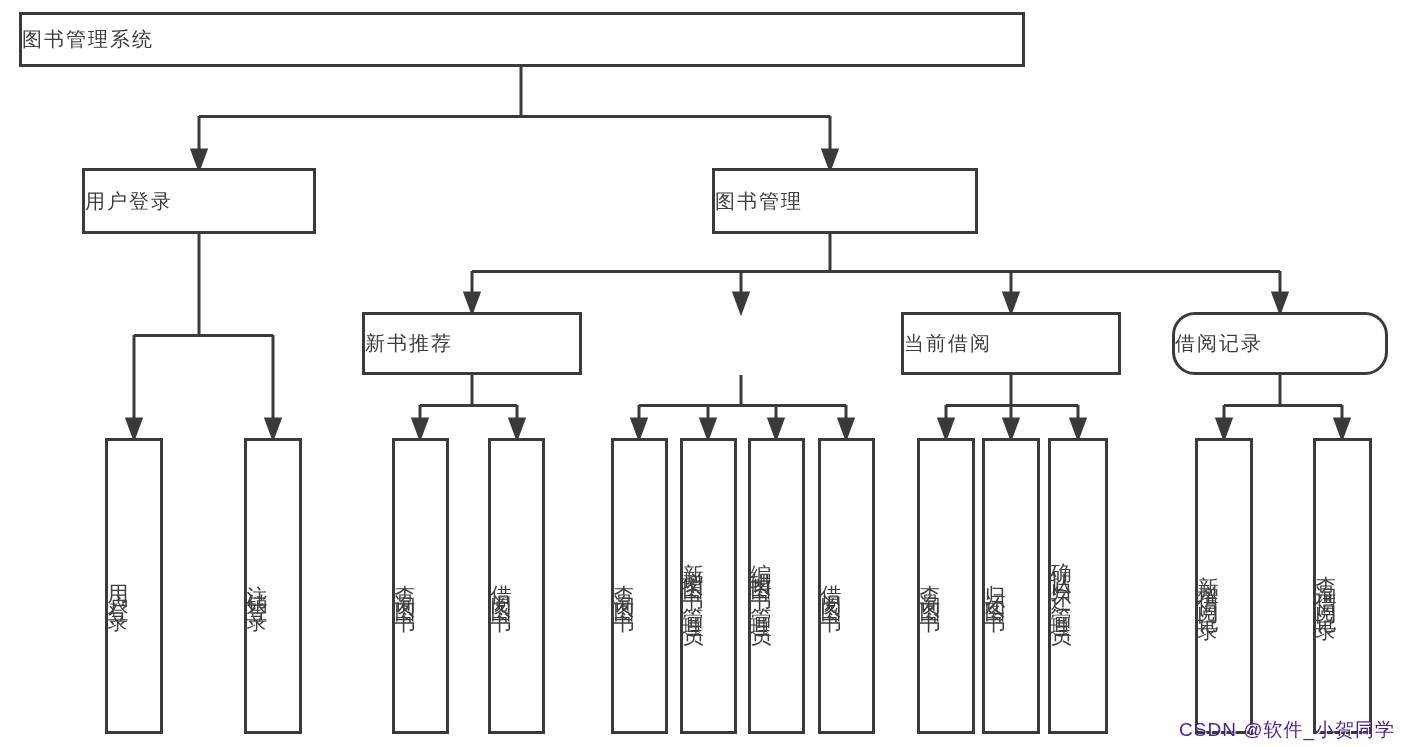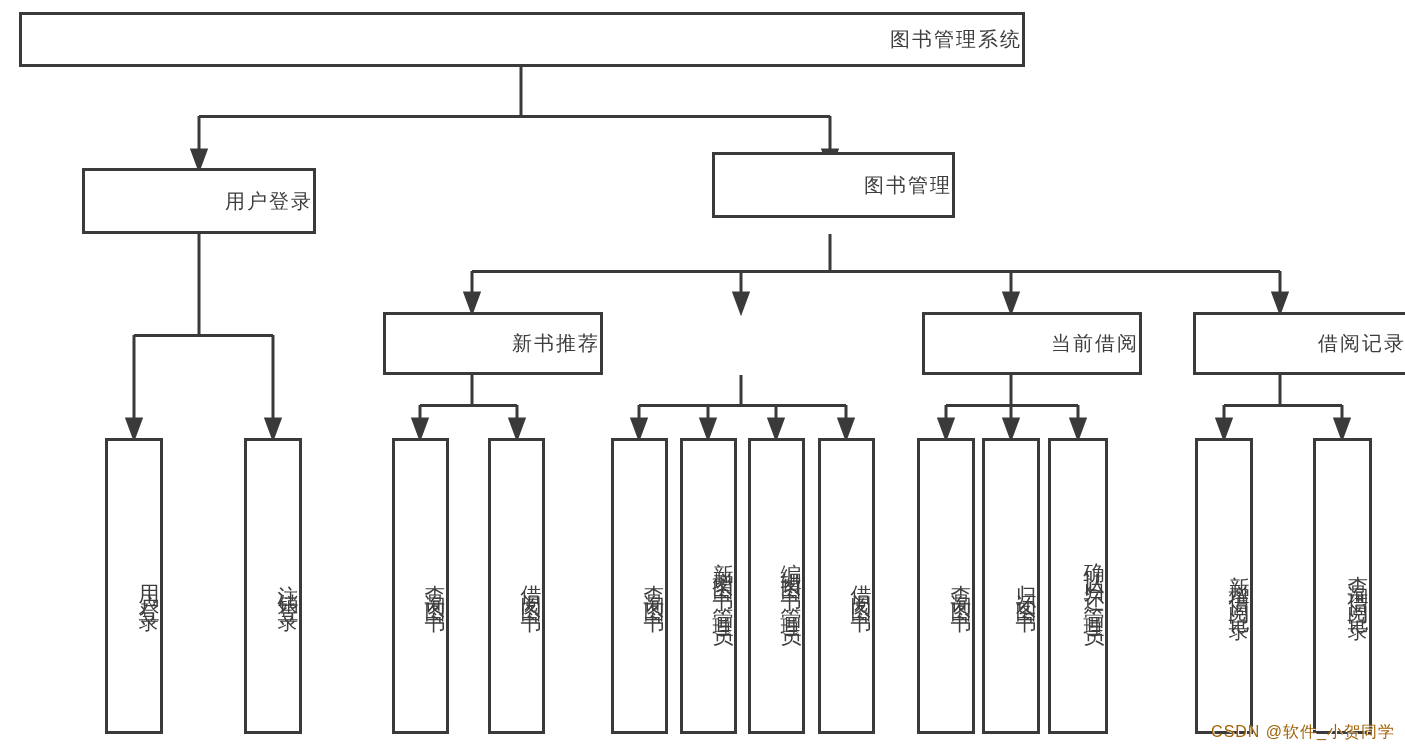--- a/index.html
+++ b/index.html
@@ -9,65 +9,65 @@
     background:#ffffff;
     font-family:"Liberation Sans","DejaVu Sans",sans-serif;
     overflow:hidden;
   }
   #connectors{position:absolute;left:0;top:0;z-index:0;}
   .node{
     position:absolute;
     box-sizing:border-box;
     background:#ffffff;
     border:3px solid #3a3a3a;
-    display:flex;align-items:center;justify-content:flex-end;
+    display:flex;align-items:center;justify-content:flex-start;
     color:#3d3d3d;
     z-index:1;
   }
   .h-label{font-size:20px;letter-spacing:2px;white-space:nowrap;}
   .v-label{
     writing-mode:vertical-rl;
     font-size:21px;
     letter-spacing:9px;
     line-height:1;
     white-space:nowrap;
   }
   
   .n-root{left:19px;top:12px;width:1006px;height:55px;}
   
   .n-l2a{left:82px;top:168px;width:234px;height:66px;}
-  .n-l2b{left:712px;top:152px;width:243px;height:66px;font-family:Liberation Mono, monospace;}
-  
-  .n-l3{top:312px;height:63px;margin-left:21px;}
+  .n-l2b{left:712px;top:168px;width:266px;height:66px;font-family:Liberation Mono, monospace;}
+  
+  .n-l3{top:312px;height:63px;}
   .n-l3a{left:362px;width:220px;}
   .n-l3b{left:633px;width:216px;}
   .n-l3c{left:901px;width:220px;font-family:Liberation Mono, monospace;}
-  .n-l3d{left:1172px;width:216px;}
+  .n-l3d{left:1172px;width:216px;border-radius:23px;}
   
   .leaf{top:438px;height:296px;}
   .lf1{left:105px;width:58px;}
   .lf2{left:244px;width:58px;}
   .lf3{left:392px;width:57px;}
   .lf4{left:488px;width:57px;}
   .lf5{left:611px;width:57px;}
   .lf6{left:680px;width:57px;}
   .lf7{left:748px;width:57px;}
   .lf8{left:818px;width:57px;}
   .lf9{left:917px;width:58px;}
   .lf10{left:982px;width:58px;}
   .lf11{left:1048px;width:60px;}
   .lf12{left:1195px;width:58px;}
   .lf13{left:1313px;width:59px;}
   #watermark{
     position:absolute;
     right:10px;bottom:4px;
     z-index:3;
-    font-size:16px;
+    font-size:19px;
     letter-spacing:1px;
-    color:#a16207;
+    color:#4c1d95;
     text-shadow:1px 1px 0 #ffffff;
     white-space:nowrap;
   }
 </style>
 </head>
 <body>
 
 <div id="stage">
 
   <svg id="connectors" width="1405" height="747" viewBox="0 0 1405 747">

